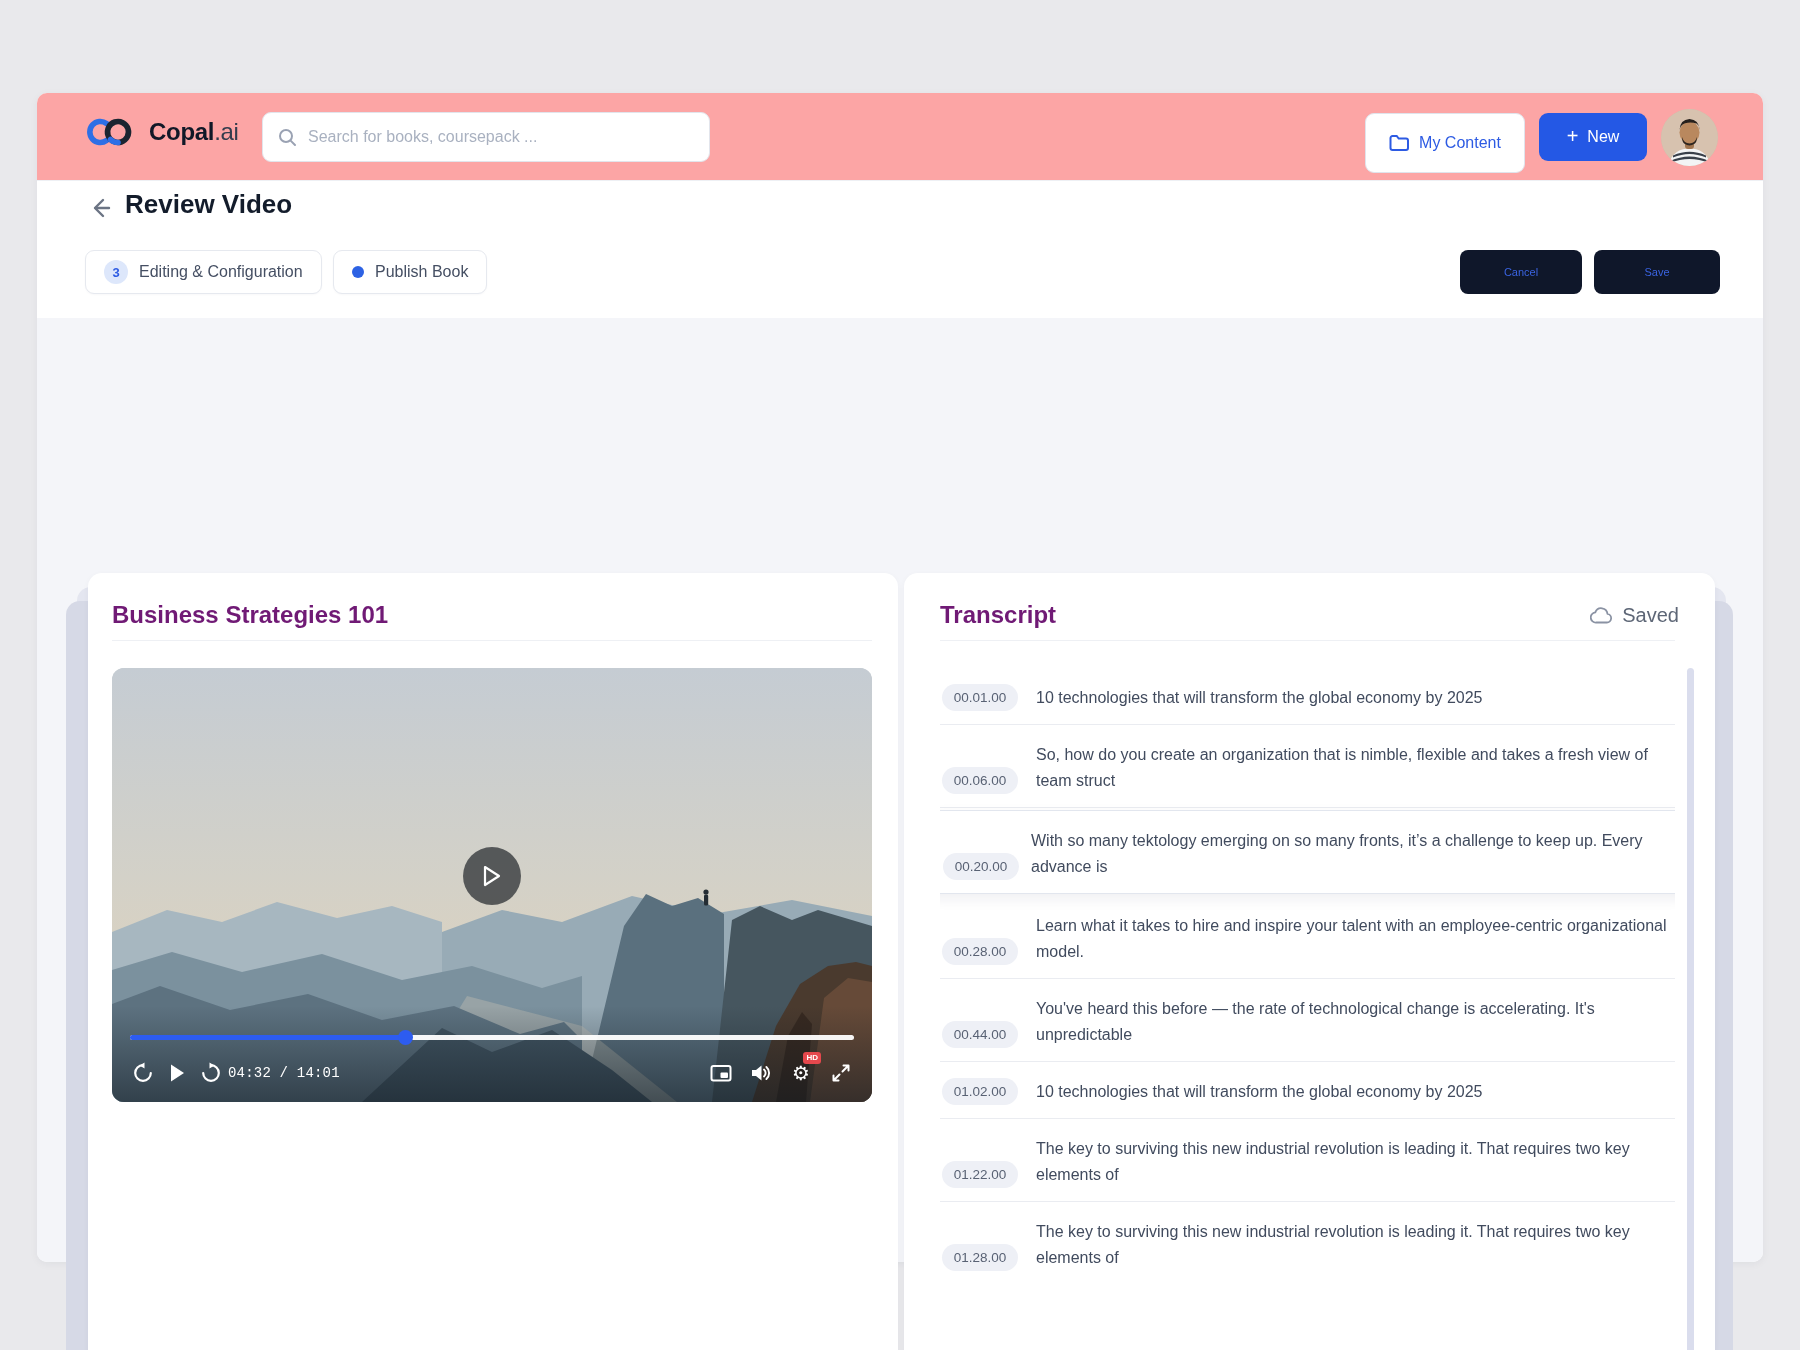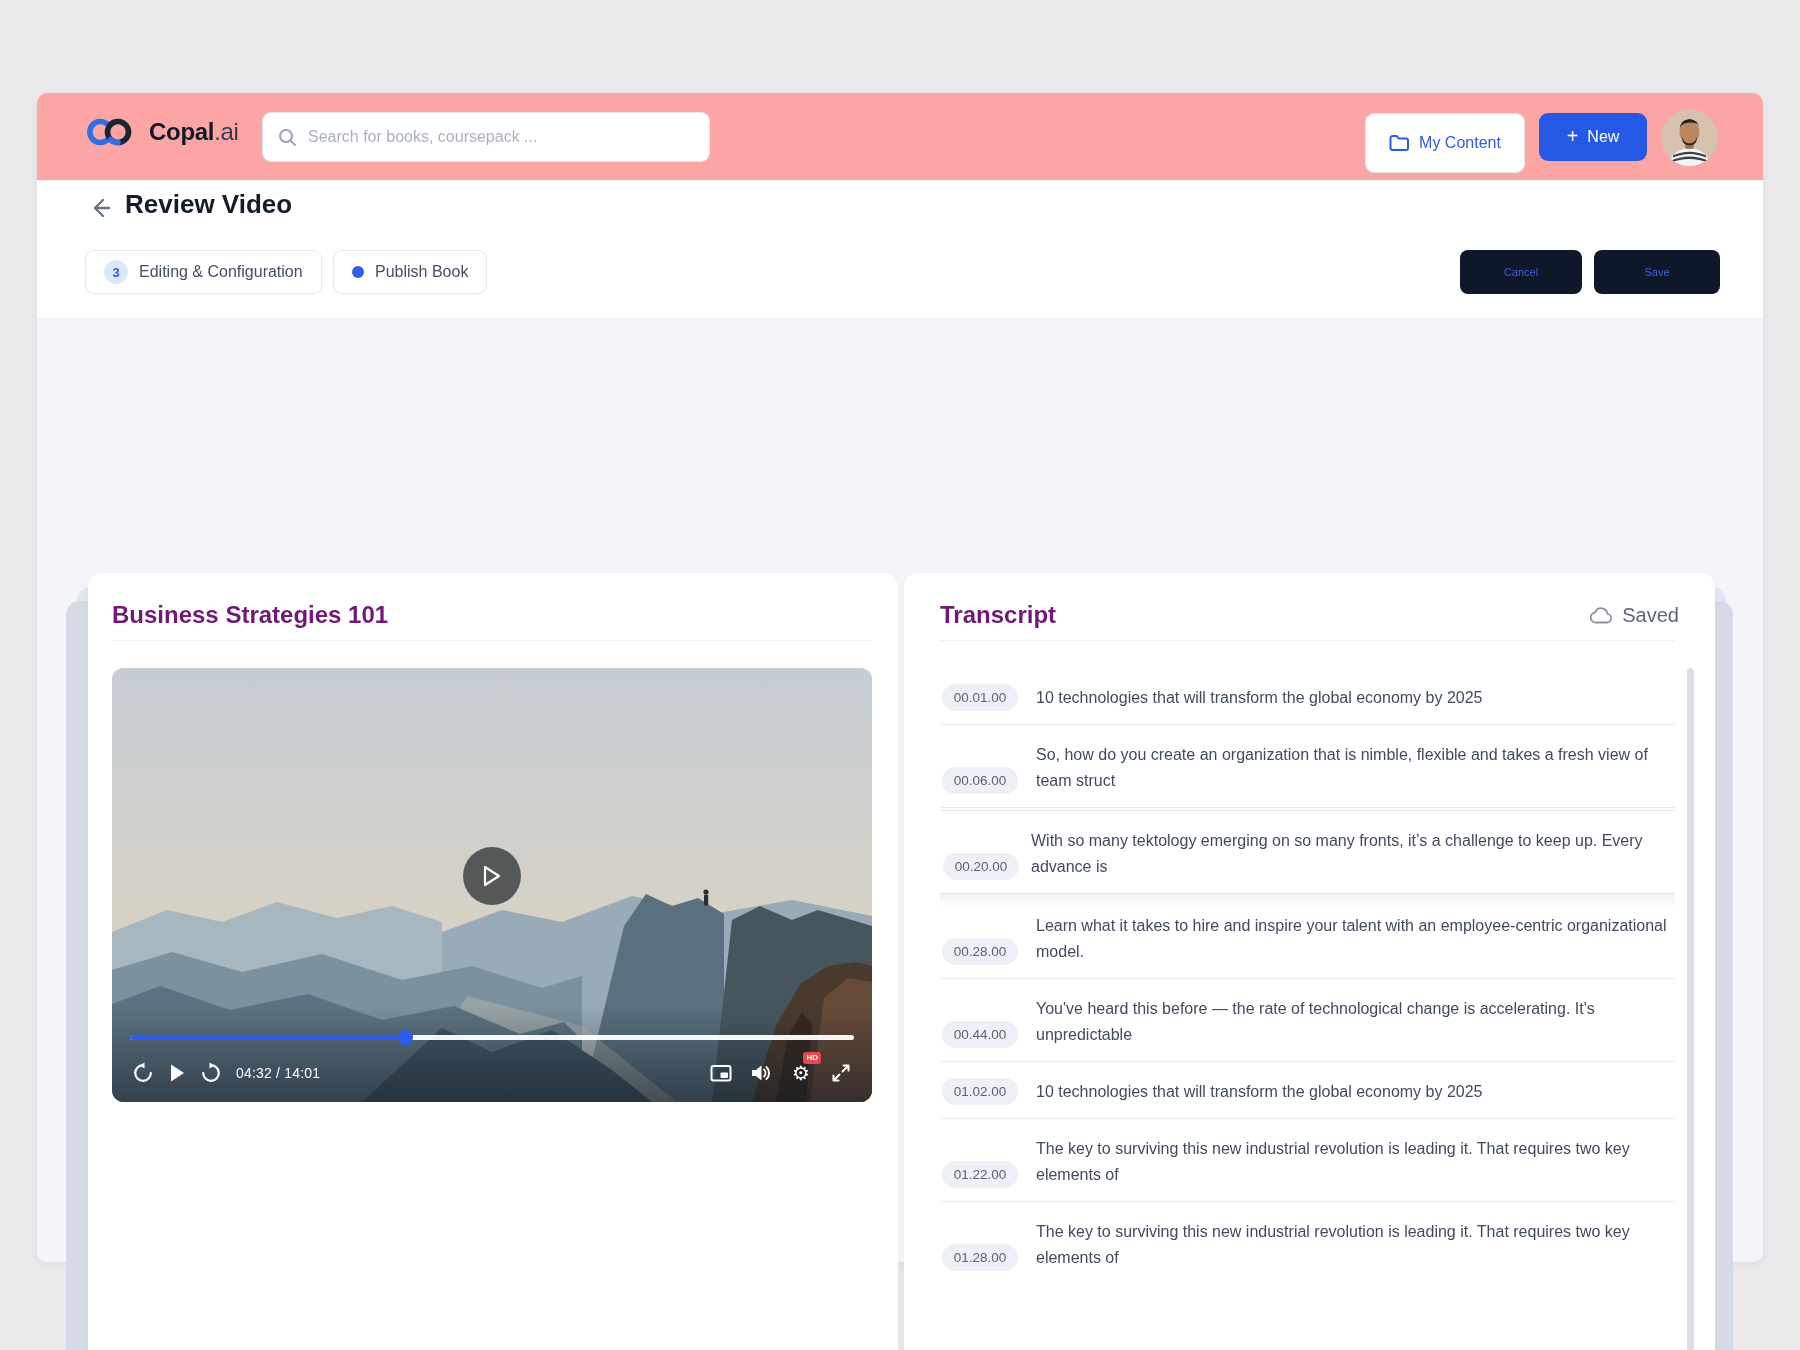--- a/index.html
+++ b/index.html
@@ -112,21 +112,21 @@
     position:absolute; left:0; bottom:0; width:100%; height:96px;
     background:linear-gradient(to bottom, rgba(15,24,32,0), rgba(15,24,32,.55));
   }
   .progress { position:absolute; left:18px; right:18px; bottom:62px; height:5px;
               background:rgba(255,255,255,.95); border-radius:3px; cursor:pointer; }
   .progress-fill { position:absolute; left:0; top:0; height:5px; background:#2d5cf0; border-radius:3px 0 0 3px; }
   .progress-knob { position:absolute; top:-5px; width:15px; height:15px; border-radius:50%; background:#2d5cf0; }
   .ctl-row { position:absolute; left:14px; right:14px; bottom:12px; height:34px;
              display:flex; align-items:center; color:#fff; }
   .ctl-btn { width:34px; height:34px; display:flex; align-items:center; justify-content:center; cursor:pointer; }
-  .time-display { font-size:14px; color:#fff; margin-left:8px; letter-spacing:.2px; }
+  .time-display { font-size:14px; color:#fff; letter-spacing:.2px;font-family:Liberation Mono, monospace; }
   .ctl-right { margin-left:auto; display:flex; align-items:center; gap:6px; }
   .gear-wrap { position:relative; }
   .hd-badge {
     position:absolute; top:-4px; right:-3px; background:#e5484d; color:#fff;
     font-size:8px; font-weight:700; padding:1px 3px; border-radius:3px; line-height:1.2;
   }
   
   .rows { position:absolute; left:36px; right:40px; top:95px; bottom:10px; overflow:hidden; }
   .t-row {
     display:flex; align-items:flex-end; gap:18px;

